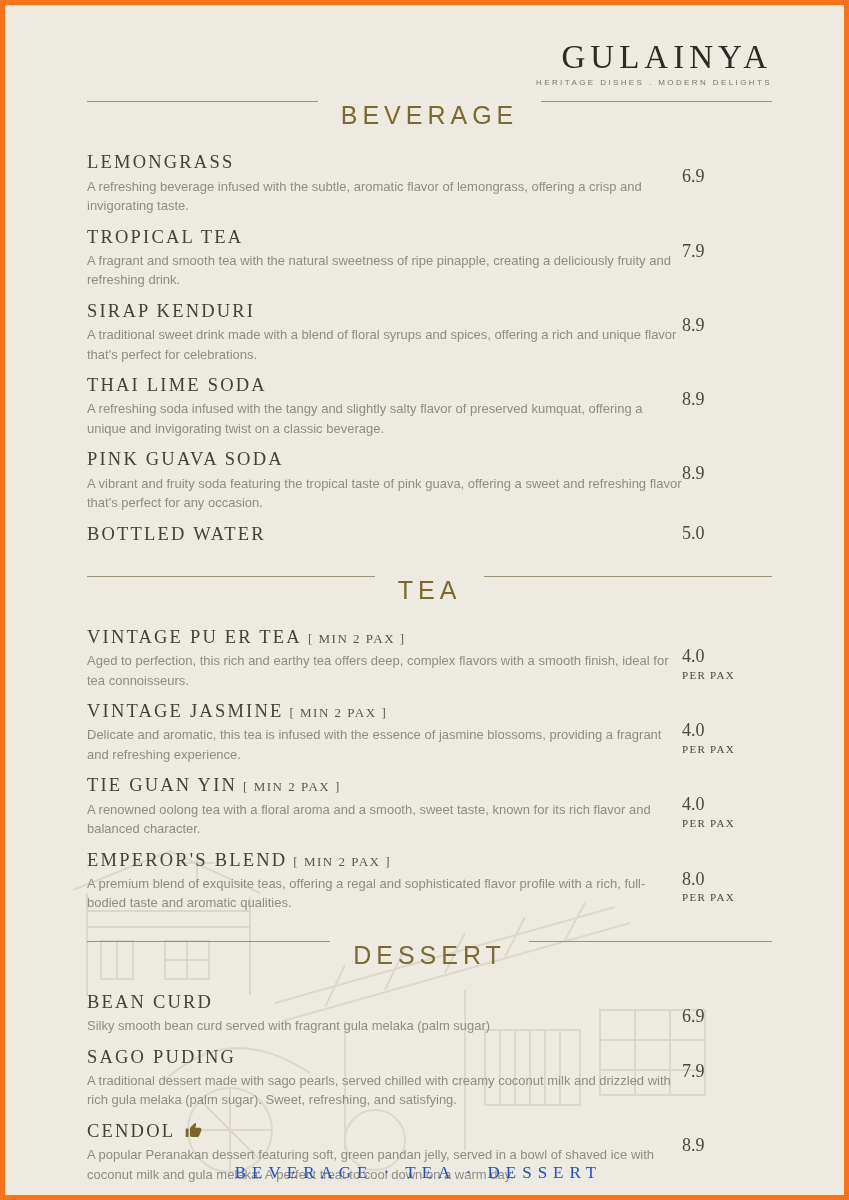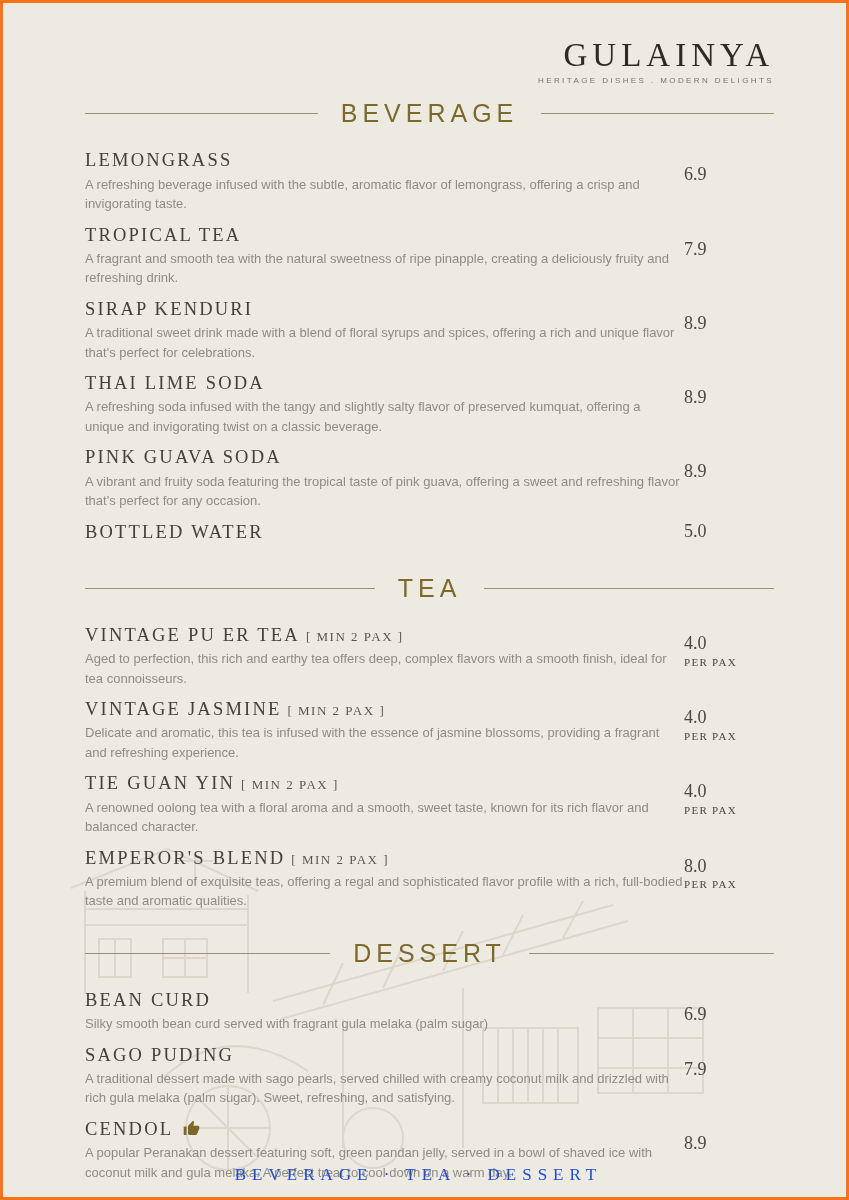--- a/index.html
+++ b/index.html
@@ -1,38 +1,38 @@
 <!DOCTYPE html>
 <html><head>
 <meta charset="utf-8">
 <style>
   html,body{margin:0;padding:0;background:#edeae2;}
   .page{
     position:relative;
     width:849px;height:1200px;
     background:#edeae2;
-    border:3px solid #f97316;
+    border:5px solid #f97316;
     box-sizing:border-box;
     overflow:hidden;
     font-family:"Liberation Sans",sans-serif;
     color:#3f3b35;
   }
   .content{position:relative;z-index:2;padding:34px 72px 0 82px;}
 
   
   .brand{text-align:right;}
   .brand-name{
     font-family:"Liberation Serif",serif;
     font-size:33px;letter-spacing:5px;
     color:#2d2b26;font-weight:400;line-height:1.1;
   }
   .brand-tagline{font-size:8px;letter-spacing:2.4px;color:#7b7668;margin-top:3px;}
 
   
-  .section-header{display:flex;align-items:center;gap:23px;margin:14px 0 22px;}
+  .section-header{display:flex;align-items:flex-start;gap:23px;margin:14px 0 22px;}
   .menu-section + .menu-section .section-header{margin-top:28px;}
   .section-header .rule{flex:1;height:1px;background:#9b9176;}
   .section-title{
     font-size:25px;letter-spacing:5px;color:#7c6a2b;
     font-weight:400;margin:0;font-family:"Liberation Sans",sans-serif;
   }
 
   
   .menu-item{display:flex;justify-content:space-between;align-items:flex-start;margin-bottom:11px;}
   .item-main{max-width:598px;}
@@ -41,21 +41,21 @@
     font-size:18.5px;letter-spacing:2.2px;color:#454039;
     margin:0 0 3px;line-height:1.15;
   }
   .item-tag{font-size:13px;letter-spacing:1.5px;color:#5c574e;margin-left:6px;}
   .item-desc{margin:0;font-size:13px;line-height:1.5;color:#908c82;}
   .item-price{
     width:90px;text-align:left;flex-shrink:0;
     font-family:"Liberation Serif",serif;color:#4c473f;
     margin-top:15px;
   }
-  .menu-item.item--unit .item-price{margin-top:9px;}
+  .menu-item.item--unit .item-price{margin-top:20px;}
   .menu-item.item--no-desc .item-price{margin-top:0;}
   .price-value{font-size:18px;line-height:1.1;}
   .price-unit{font-size:11px;letter-spacing:1.3px;margin-top:2px;}
   .badge-icon{display:inline-block;vertical-align:-2px;margin-left:10px;}
 
   
   .page-footer{
     position:absolute;left:0;right:12px;bottom:12px;z-index:2;
     text-align:center;font-family:Liberation Serif, serif;
     font-size:17px;letter-spacing:6px;color:#1d4ed8;

